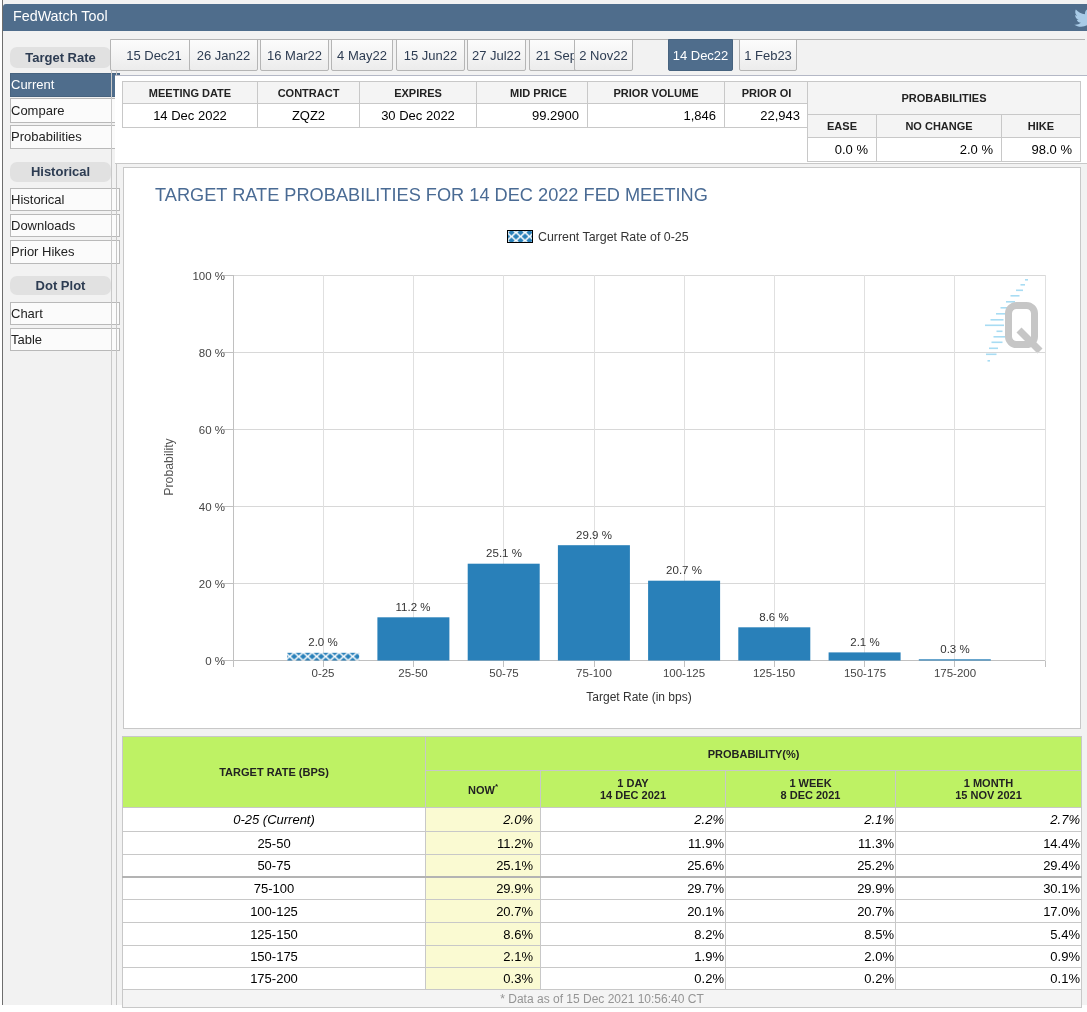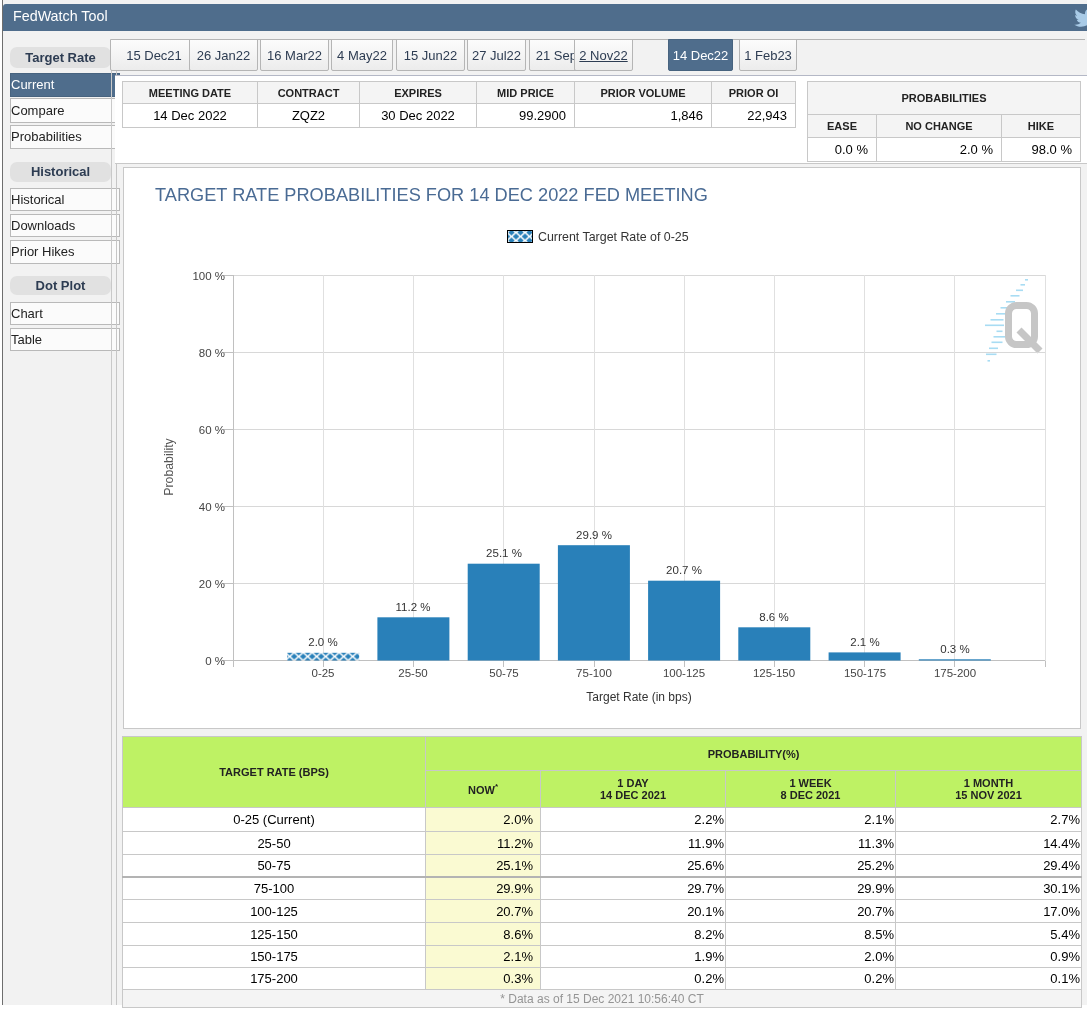--- a/index.html
+++ b/index.html
@@ -62,33 +62,33 @@
 <div id="mainleft"></div>
 <div id="sideborder"></div>
 <div id="mainborder"></div>
 <div class="tab" style="left:110px;width:88px;">15 Dec21</div>
 <div class="tab" style="left:189px;width:69px;">26 Jan22</div>
 <div class="tab" style="left:260px;width:69px;">16 Mar22</div>
 <div class="tab" style="left:331px;width:62px;">4 May22</div>
 <div class="tab" style="left:396px;width:69px;">15 Jun22</div>
 <div class="tab" style="left:467px;width:59px;">27 Jul22</div>
 <div class="tab" style="left:529px;width:69px;">21 Sep22</div>
-<div class="tab" style="left:574px;width:59px;text-decoration:underline;">2 Nov22</div>
+<div class="tab" style="left:574px;width:59px;">2 Nov22</div>
 <div class="tab tabsel" style="left:668px;width:65px;">14 Dec22</div>
 <div class="tab" style="left:739px;width:58px;">1 Feb23</div>
 
 <div id="toppanel"></div>
 
 <table class="itbl" style="left:122px;top:81px;">
   <tbody>
   <tr style="height:22px;">
     <td class="hd" style="width:134px;">MEETING DATE</td>
     <td class="hd" style="width:101px;">CONTRACT</td>
     <td class="hd" style="width:116px;">EXPIRES</td>
-    <td class="hd" style="width:97px;">MID PRICE</td>
+    <td class="hd" style="width:97px;padding-left:13px;">MID PRICE</td>
     <td class="hd" style="width:136px;">PRIOR VOLUME</td>
     <td class="hd" style="width:83px;">PRIOR OI</td>
   </tr>
   <tr style="height:24px;">
     <td class="dt">14 Dec 2022</td>
     <td class="dt">ZQZ2</td>
     <td class="dt">30 Dec 2022</td>
     <td class="dt rt">99.2900</td>
     <td class="dt rt">1,846</td>
     <td class="dt rt">22,943</td>
@@ -242,21 +242,21 @@
           <tr style="height:34px;">
     <td class="hd" style="width:302px;" rowspan="2">TARGET RATE (BPS)</td>
     <td class="hd" colspan="4">PROBABILITY(%)</td>
   </tr>
   <tr style="height:37px;">
     <td class="hd" style="width:114px;">NOW<span style="vertical-align:super;font-size:8px;">*</span></td>
     <td class="hd" style="width:184px;">1 DAY<br>14 DEC 2021</td>
     <td class="hd" style="width:169px;text-align:center;">1 WEEK<br>8 DEC 2021</td>
     <td class="hd" style="width:185px;">1 MONTH<br>15 NOV 2021</td>
   </tr>
-  <tr style="height:24px;">
+  <tr style="height:24px;font-style:italic;">
             <td class="c0">0-25 (Current)</td>
             <td class="now">2.0%</td>
             <td class="pv">2.2%</td>
             <td class="pv">2.1%</td>
             <td class="pv">2.7%</td>
           </tr>
   <tr style="height:23px;">
             <td class="c0">25-50</td>
             <td class="now">11.2%</td>
             <td class="pv">11.9%</td>

